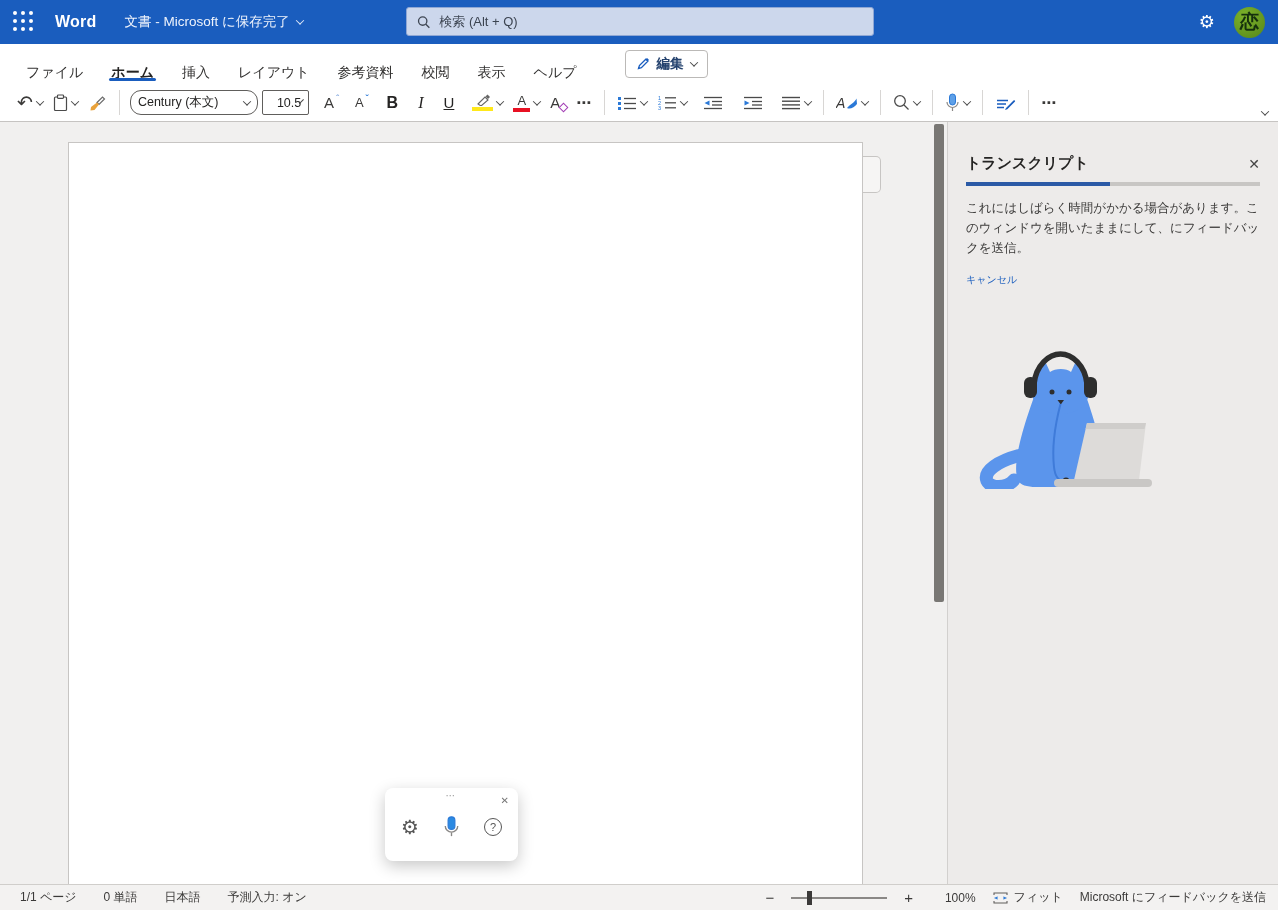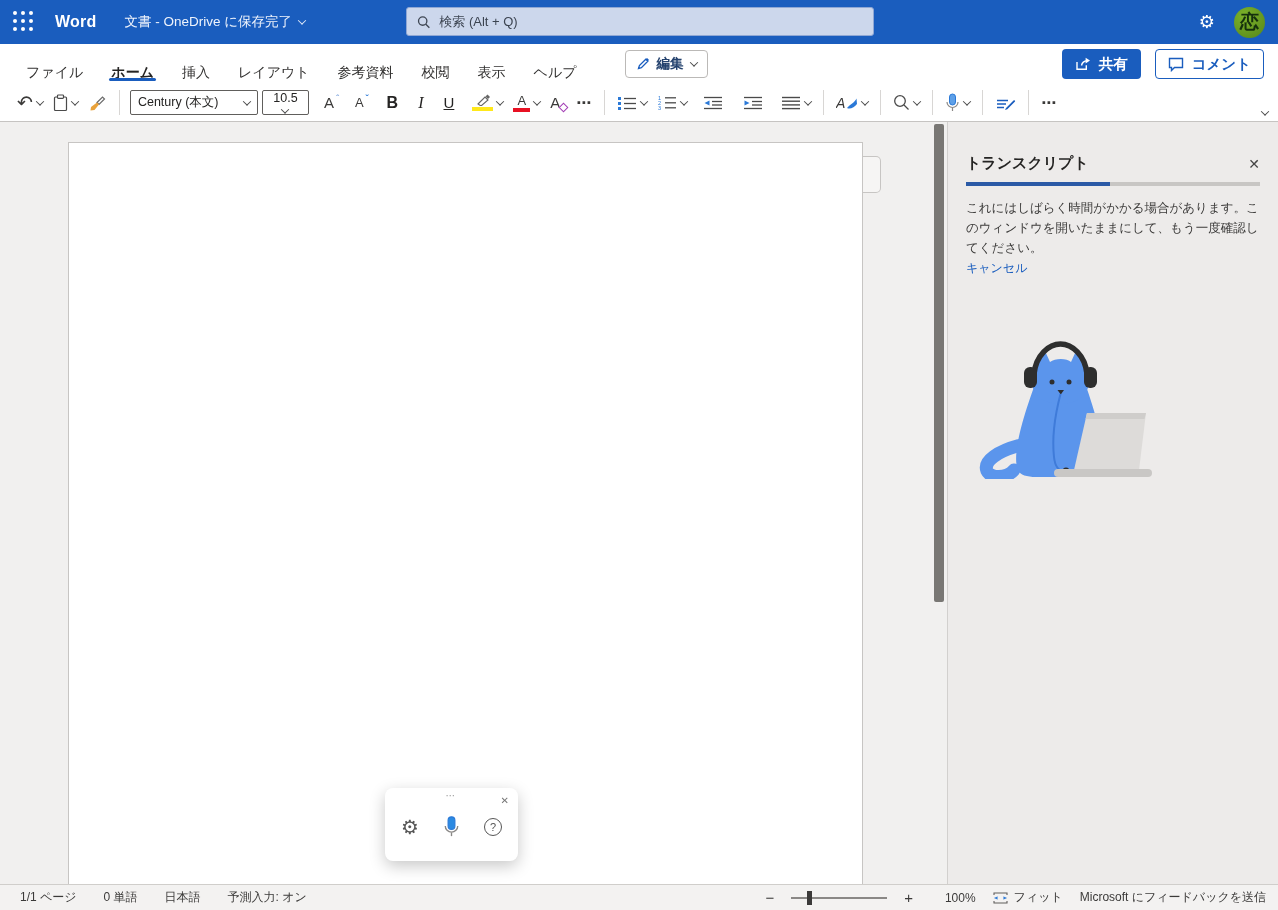--- a/index.html
+++ b/index.html
@@ -29,22 +29,22 @@
   .edit-btn { margin-left:34px; height:28px; border:1px solid #bbb9b7; border-radius:4px; background:#fff; display:flex; align-items:center; gap:7px; padding:0 10px; font-size:13.5px; color:#24426e; font-weight:bold; cursor:pointer; }
   .right-btns { margin-left:auto; display:flex; align-items:center; gap:14px; margin-right:14px; }
   .share-btn { height:30px; background:#1a5dbe; color:#fff; border:none; border-radius:4px; display:flex; align-items:center; gap:8px; padding:0 13px; font-size:14.5px; font-weight:bold; cursor:pointer; font-family:inherit; }
   .comment-btn { height:30px; background:#fff; color:#1a5dbe; border:1px solid #1a5dbe; border-radius:4px; display:flex; align-items:center; gap:8px; padding:0 12px; font-size:14.5px; font-weight:bold; cursor:pointer; font-family:inherit; }
 
   
   .toolbar { position:relative; height:38px; background:#fff; border-bottom:1px solid #c6c4c2; display:flex; align-items:center; padding-left:12px; }
   .tbtn { height:28px; display:flex; align-items:center; gap:4px; padding:0 5px; border-radius:2px; cursor:pointer; color:#3b3a39; }
   .tdiv { width:1px; height:25px; background:#d8d6d4; margin:0 7px; }
   .undo-glyph { font-size:19px; color:#3b3a39; line-height:1; }
-  .font-box { width:128px; height:25px; border:1px solid #605e5c; border-radius:2px; display:flex; align-items:center; justify-content:space-between; padding:0 7px; font-size:12.5px; color:#252423; margin-left:3px; cursor:pointer; background:#fff; }
-  .size-box { width:47px; height:25px; border:1px solid #605e5c; border-radius:2px; display:flex; align-items:center; justify-content:space-between; padding:0 14px; font-size:12.5px; color:#252423; margin-left:4px; cursor:pointer; background:#fff;flex-direction:column; }
+  .font-box { width:128px; height:25px; border:1px solid #605e5c; border-radius:11px; display:flex; align-items:center; justify-content:space-between; padding:0 7px; font-size:12.5px; color:#252423; margin-left:3px; cursor:pointer; background:#fff; }
+  .size-box { width:47px; height:25px; border:1px solid #605e5c; border-radius:2px; display:flex; align-items:center; justify-content:space-between; padding:0 14px; font-size:12.5px; color:#252423; margin-left:4px; cursor:pointer; background:#fff; }
   .glyph-a { font-size:15px; color:#3b3a39; position:relative; }
   .caret-up, .caret-dn { position:absolute; top:-4px; right:-8px; font-size:9px; font-weight:bold; }
   .bold-g { font-size:16px; font-weight:bold; color:#252423; }
   .ital-g { font-size:16px; font-style:italic; font-family:"Liberation Serif","DejaVu Serif",serif; color:#252423; }
   .und-g  { font-size:15px; text-decoration:underline; color:#252423; }
   .stack { display:flex; flex-direction:column; align-items:center; line-height:1; }
   .stack .bar { width:17px; height:4px; margin-top:1px; }
   .bar.red { background:#e81123; }
   .bar.yellow { background:#ffe81a; }
   .clearfmt { position:relative; }
@@ -70,21 +70,21 @@
   .panel { width:331px; background:#edebea; border-left:1px solid #d2d0ce; padding:32px 18px; }
   .panel-head { display:flex; align-items:center; justify-content:space-between; }
   .panel-title { font-size:15px; font-weight:bold; color:#252423; }
   .panel-close { font-size:14px; color:#444; cursor:pointer; line-height:1; }
   .prog-row { margin-top:26px; display:flex; justify-content:space-between; align-items:baseline; }
   .prog-label { font-size:12.5px; font-weight:bold; color:#252423; }
   .prog-pct { font-size:12.5px; color:#252423; }
   .prog-bar { margin-top:9px; height:4px; background:#c8c6c4; }
   .prog-fill { height:100%; background:#2b5aa6; }
   .panel-body { margin-top:12px; font-size:12.5px; color:#3b3a39; line-height:1.6; }
-  .cancel-link { display:inline-block; margin-top:2px; font-size:12px; color:#1a5dbe; cursor:pointer; text-decoration:none; }
+  .cancel-link { display:inline-block; margin-top:15px; font-size:10px; color:#1a5dbe; cursor:pointer; text-decoration:none; }
   .cat-wrap { margin-top:52px; text-align:center; }
 
   
   .statusbar { height:26px; background:#f3f2f1; border-top:1px solid #d0cecb; display:flex; align-items:center; font-size:12px; color:#3b3a39; padding:0 12px; }
   .sb-item { margin-right:27px; cursor:pointer; white-space:nowrap; }
   .sb-right { margin-left:auto; display:flex; align-items:center; gap:17px; }
   .zoom-sign { font-size:15px; color:#3b3a39; cursor:pointer; line-height:1; }
   .zoom-track { position:relative; width:96px; height:2px; background:#8a8886; cursor:pointer; }
   .zoom-thumb { position:absolute; left:16px; top:-6px; width:5px; height:14px; background:#3b3a39; cursor:grab; }
   .fit-btn { display:flex; align-items:center; gap:6px; cursor:pointer; }
@@ -100,21 +100,21 @@
       <i></i>
       <i></i>
       <i></i>
       <i></i>
       <i></i>
       <i></i>
       <i></i>
   </div>
   <div class="app-name">Word</div>
   <div class="doc-title">
-    <span>文書 - OneDrive に保存完了</span>
+    <span>文書 - Microsoft に保存完了</span>
     <span class="chv white"></span>
   </div>
   <div class="search">
     <svg width="14" height="14" viewBox="0 0 14 14">
       <circle cx="6" cy="6" r="4.4" fill="none" stroke="#3f4754" stroke-width="1.4"></circle>
       <line x1="9.3" y1="9.3" x2="13" y2="13" stroke="#3f4754" stroke-width="1.4"></line>
     </svg>
     <input type="text" placeholder="検索 (Alt + Q)" style="">
   </div>
   <div class="top-right">
@@ -134,36 +134,20 @@
   <div class="tab">ヘルプ</div>
 
   <div class="edit-btn">
     <svg width="14" height="14" viewBox="0 0 14 14">
       <path d="M2.5 11.5 L3.4 8.6 L9.8 2.2 L11.8 4.2 L5.4 10.6 Z M10.6 1.4 l2 2" fill="none" stroke="#1a5dbe" stroke-width="1.3"></path>
     </svg>
     <span>編集</span>
     <span class="chv"></span>
   </div>
 
-  <div class="right-btns">
-    <button class="share-btn">
-      <svg width="16" height="14" viewBox="0 0 16 14">
-        <path d="M2 5 v7.3 h9.3 v-4" fill="none" stroke="#fff" stroke-width="1.4"></path>
-        <path d="M6.5 8.5 C7.2 5 9.5 3.8 12.2 3.7" fill="none" stroke="#fff" stroke-width="1.4"></path>
-        <path d="M10.6 0.8 l4.4 2.8 -4.4 3 z" fill="#fff"></path>
-      </svg>
-      <span>共有</span>
-    </button>
-    <button class="comment-btn">
-      <svg width="16" height="15" viewBox="0 0 16 15">
-        <path d="M1.5 1.5 h13 v9 h-8 l-3 3 v-3 h-2 z" fill="none" stroke="#1a5dbe" stroke-width="1.4"></path>
-      </svg>
-      <span>コメント</span>
-    </button>
-  </div>
 </div>
 
 <div class="toolbar">
   <div class="tbtn">
     <span class="undo-glyph">↶</span>
     <span class="chv"></span>
   </div>
   <div class="tbtn">
     <svg width="15" height="18" viewBox="0 0 15 18">
       <rect x="1.5" y="3" width="12" height="13.5" rx="1" fill="none" stroke="#4a4a4a" stroke-width="1.2"></rect>
@@ -353,21 +337,21 @@
   </div>
 
   <div class="panel">
     <div class="panel-head">
       <span class="panel-title">トランスクリプト</span>
       <span class="panel-close">✕</span>
     </div>
     <div class="prog-bar">
       <div class="prog-fill" style="width: 49%;"></div>
     </div>
-    <div class="panel-body">これにはしばらく時間がかかる場合があります。このウィンドウを開いたままにして、もう一度確認してください。</div>
+    <div class="panel-body">これにはしばらく時間がかかる場合があります。このウィンドウを開いたままにして、にフィードバックを送信。</div>
     <a class="cancel-link">キャンセル</a>
 
     <div class="cat-wrap">
       <svg width="190" height="150" viewBox="0 0 190 150">
         <path d="M55 116 C32 122 17 132 21 142 C24 149 40 150 48 141" stroke="#5b95ec" stroke-width="13" fill="none" stroke-linecap="round"></path>
         <path d="M68 58 C55 94 46 128 52 141 C54 146 61 148 70 148 L122 148 C132 148 137 145 138 138 C140 124 132 92 121 60 Z" fill="#5b95ec"></path>
         <path d="M66 52 C66 38 72 28 79 22 L84 33 C89 29 101 29 105 33 L110 22 C117 28 123 38 123 52 C123 66 111 75 94.5 75 C78 75 66 66 66 52 Z" fill="#5b95ec"></path>
         <path d="M68 45 C70 26 83 15 94.5 15 C106 15 119 26 121 45" stroke="#2e2e2e" stroke-width="5.5" fill="none"></path>
         <rect x="58" y="38" width="13" height="21" rx="6" fill="#2e2e2e"></rect>
         <rect x="118" y="38" width="13" height="21" rx="6" fill="#2e2e2e"></rect>

